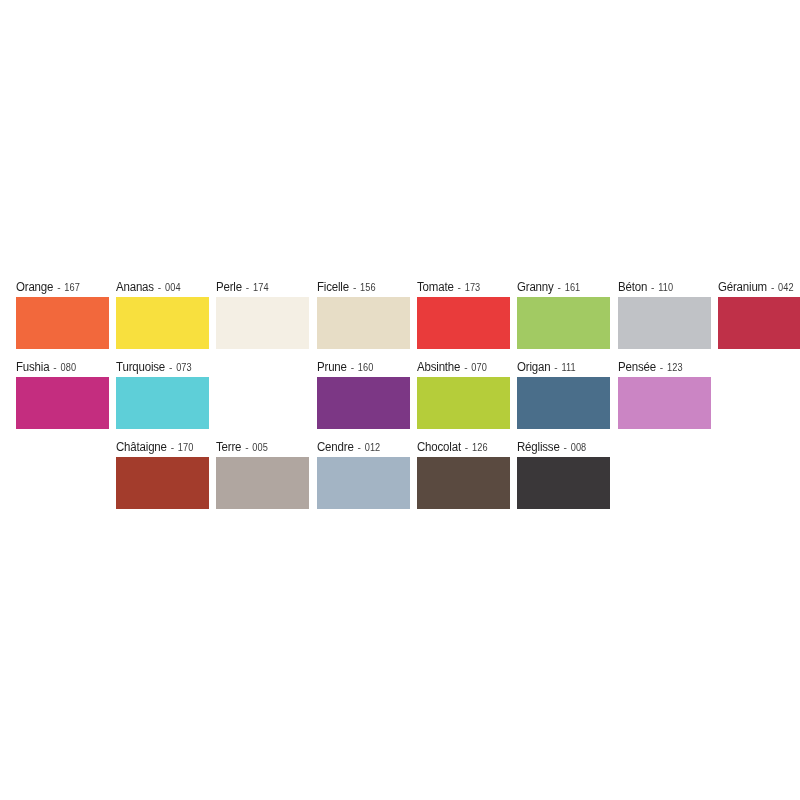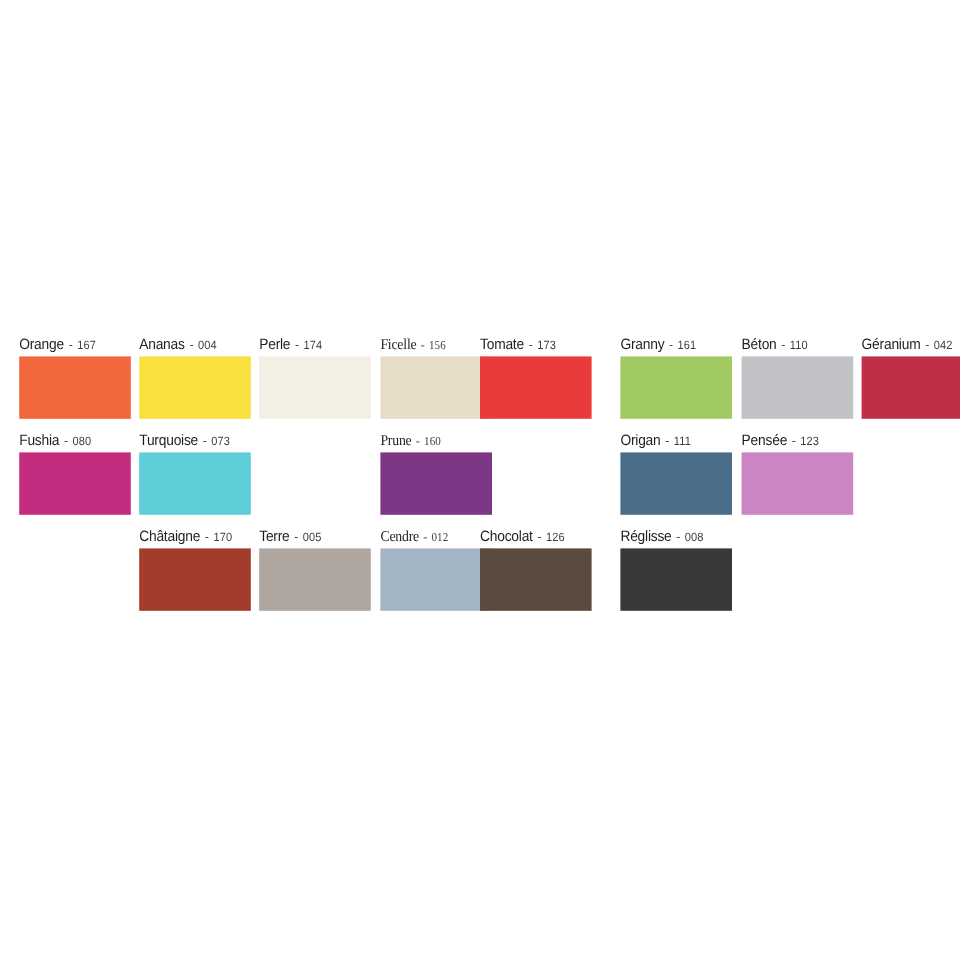--- a/index.html
+++ b/index.html
@@ -75,22 +75,22 @@
     left: 0;
     top: 19px;
     width: 93px;
     height: 52px;
   }
 
   
   .col-0 { left: 0px;   }
   .col-1 { left: 100px; }
   .col-2 { left: 200px; }
-  .col-3 { left: 301px; font-family: Liberation Serif, serif; }
-  .col-4 { left: 384px; }
+  .col-3 { left: 301px; }
+  .col-4 { left: 401px; }
   .col-5 { left: 501px; }
   .col-6 { left: 602px; }
   .col-7 { left: 702px; }
 </style>
 </head>
 <body>
 
 <div id="swatch-chart">
     <div class="swatch-row">
       <div class="swatch-cell col-0">
@@ -132,20 +132,24 @@
         <div class="swatch-chip" style="background-color: rgb(196, 45, 127);"></div>
       </div>
       <div class="swatch-cell col-1">
         <div class="swatch-label"><span class="swatch-name">Turquoise</span> <span class="swatch-sep">-</span> <span class="swatch-code">073</span></div>
         <div class="swatch-chip" style="background-color: rgb(94, 207, 216);"></div>
       </div>
       <div class="swatch-cell col-3">
         <div class="swatch-label"><span class="swatch-name">Prune</span> <span class="swatch-sep">-</span> <span class="swatch-code">160</span></div>
         <div class="swatch-chip" style="background-color: rgb(124, 55, 133);"></div>
       </div>
+      <div class="swatch-cell col-4">
+        <div class="swatch-label"><span class="swatch-name">Absinthe</span> <span class="swatch-sep">-</span> <span class="swatch-code">070</span></div>
+        <div class="swatch-chip" style="background-color: rgb(181, 205, 58);"></div>
+      </div>
       <div class="swatch-cell col-5">
         <div class="swatch-label"><span class="swatch-name">Origan</span> <span class="swatch-sep">-</span> <span class="swatch-code">111</span></div>
         <div class="swatch-chip" style="background-color: rgb(74, 110, 138);"></div>
       </div>
       <div class="swatch-cell col-6">
         <div class="swatch-label"><span class="swatch-name">Pensée</span> <span class="swatch-sep">-</span> <span class="swatch-code">123</span></div>
         <div class="swatch-chip" style="background-color: rgb(203, 133, 196);"></div>
       </div>
     </div>
     <div class="swatch-row row-last">

